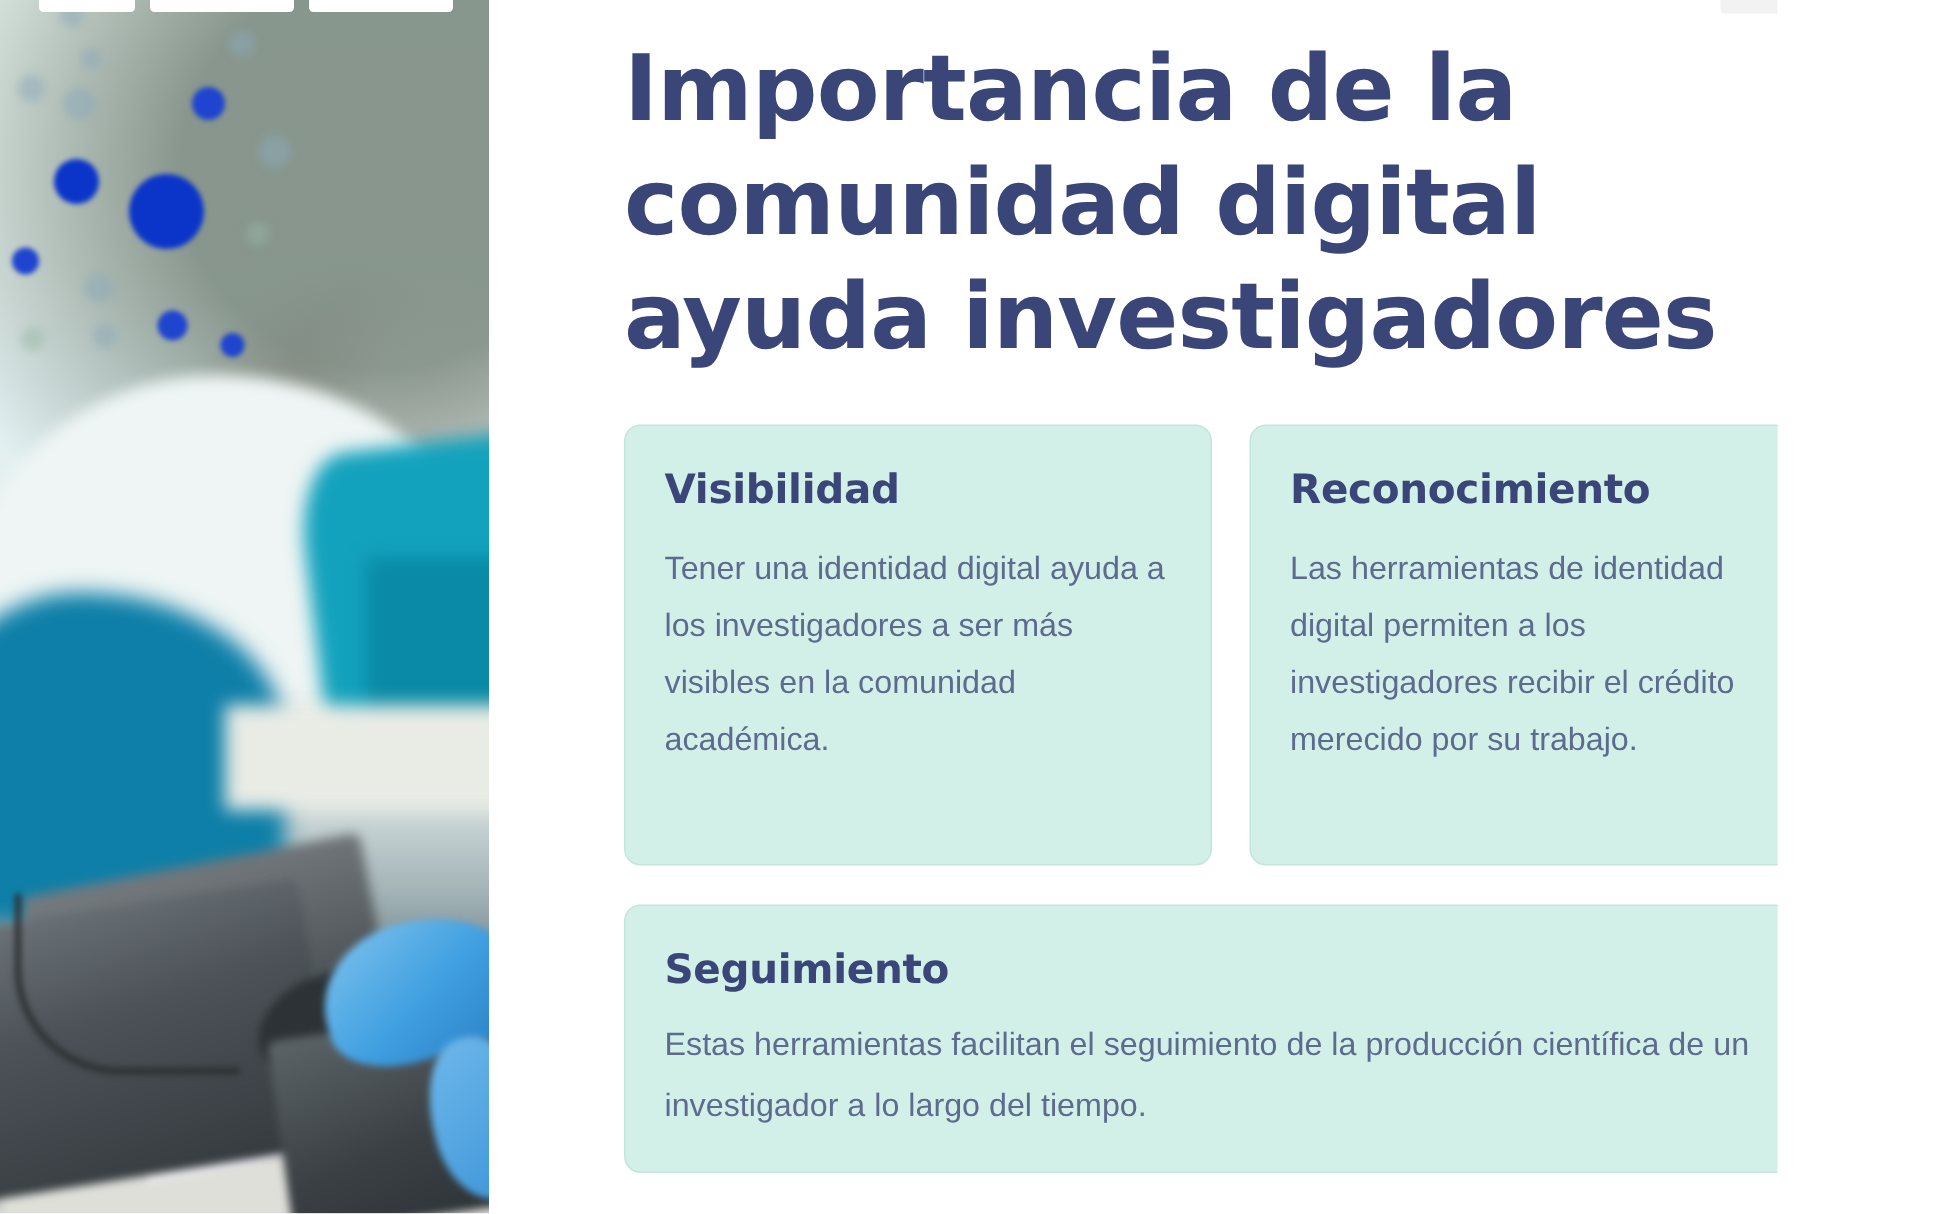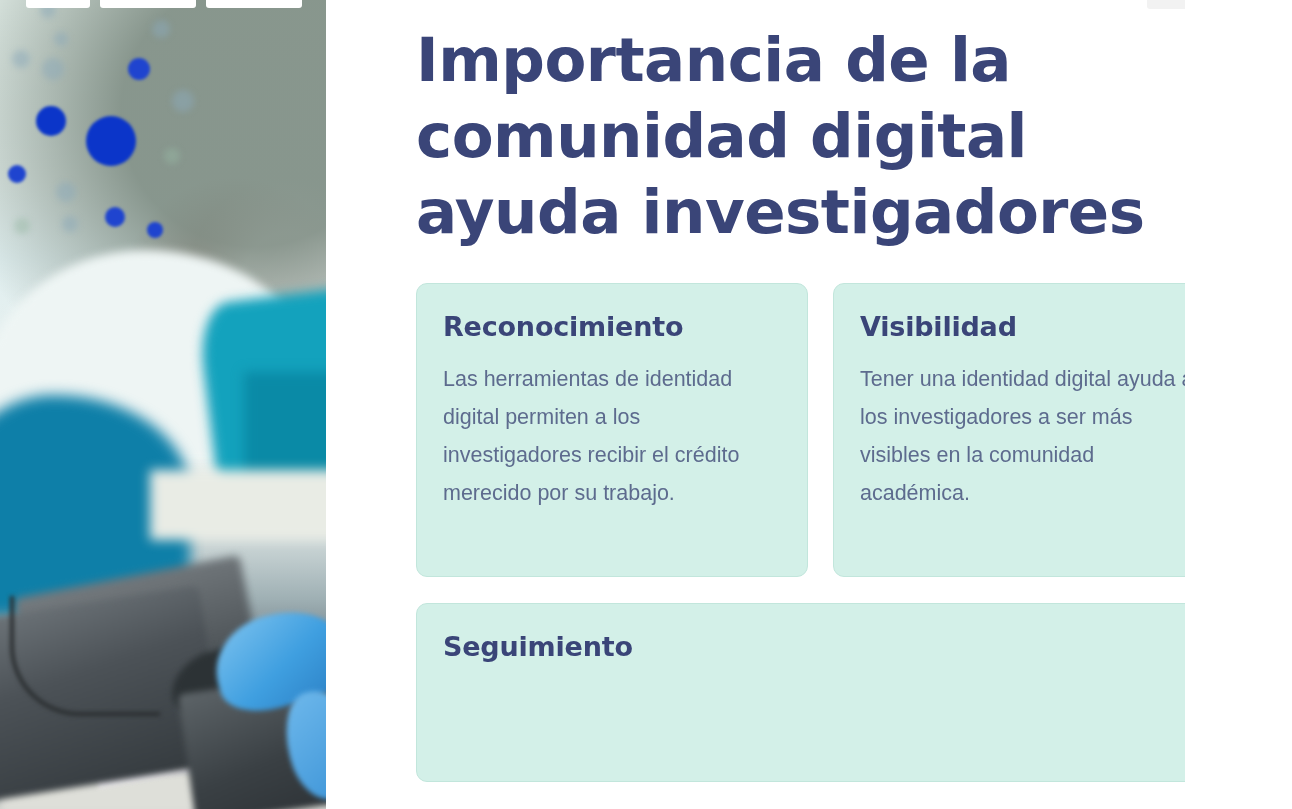--- a/index.html
+++ b/index.html
@@ -345,30 +345,31 @@
   <div class="content">
 
     <h1 class="page-title">
       <span>Importancia de la</span><br>
       <span>comunidad digital</span><br>
       <span>ayuda investigadores</span>
     </h1>
 
     <div class="cards-top">
 
+      <div class="card card-a">
+        <div class="card-title">Visibilidad</div>
+        <div class="card-body">Tener una identidad digital ayuda a los investigadores a ser más visibles en la comunidad académica.</div>
+      </div>
+
       <div class="card card-b">
         <div class="card-title">Reconocimiento</div>
         <div class="card-body">Las herramientas de identidad digital permiten a los investigadores recibir el crédito merecido por su trabajo.</div>
       </div>
 
-      <div class="card card-a">
-        <div class="card-title">Visibilidad</div>
-        <div class="card-body">Tener una identidad digital ayuda a los investigadores a ser más visibles en la comunidad académica.</div>
-      </div>
-
     </div>
 
     <div class="card-wide">
       <div class="card-title">Seguimiento</div>
+      <div class="card-body">Estas herramientas facilitan el seguimiento de la producción científica de un investigador a lo largo del tiempo.</div>
     </div>
 
   </div>
 </div>
 
 </body></html>

